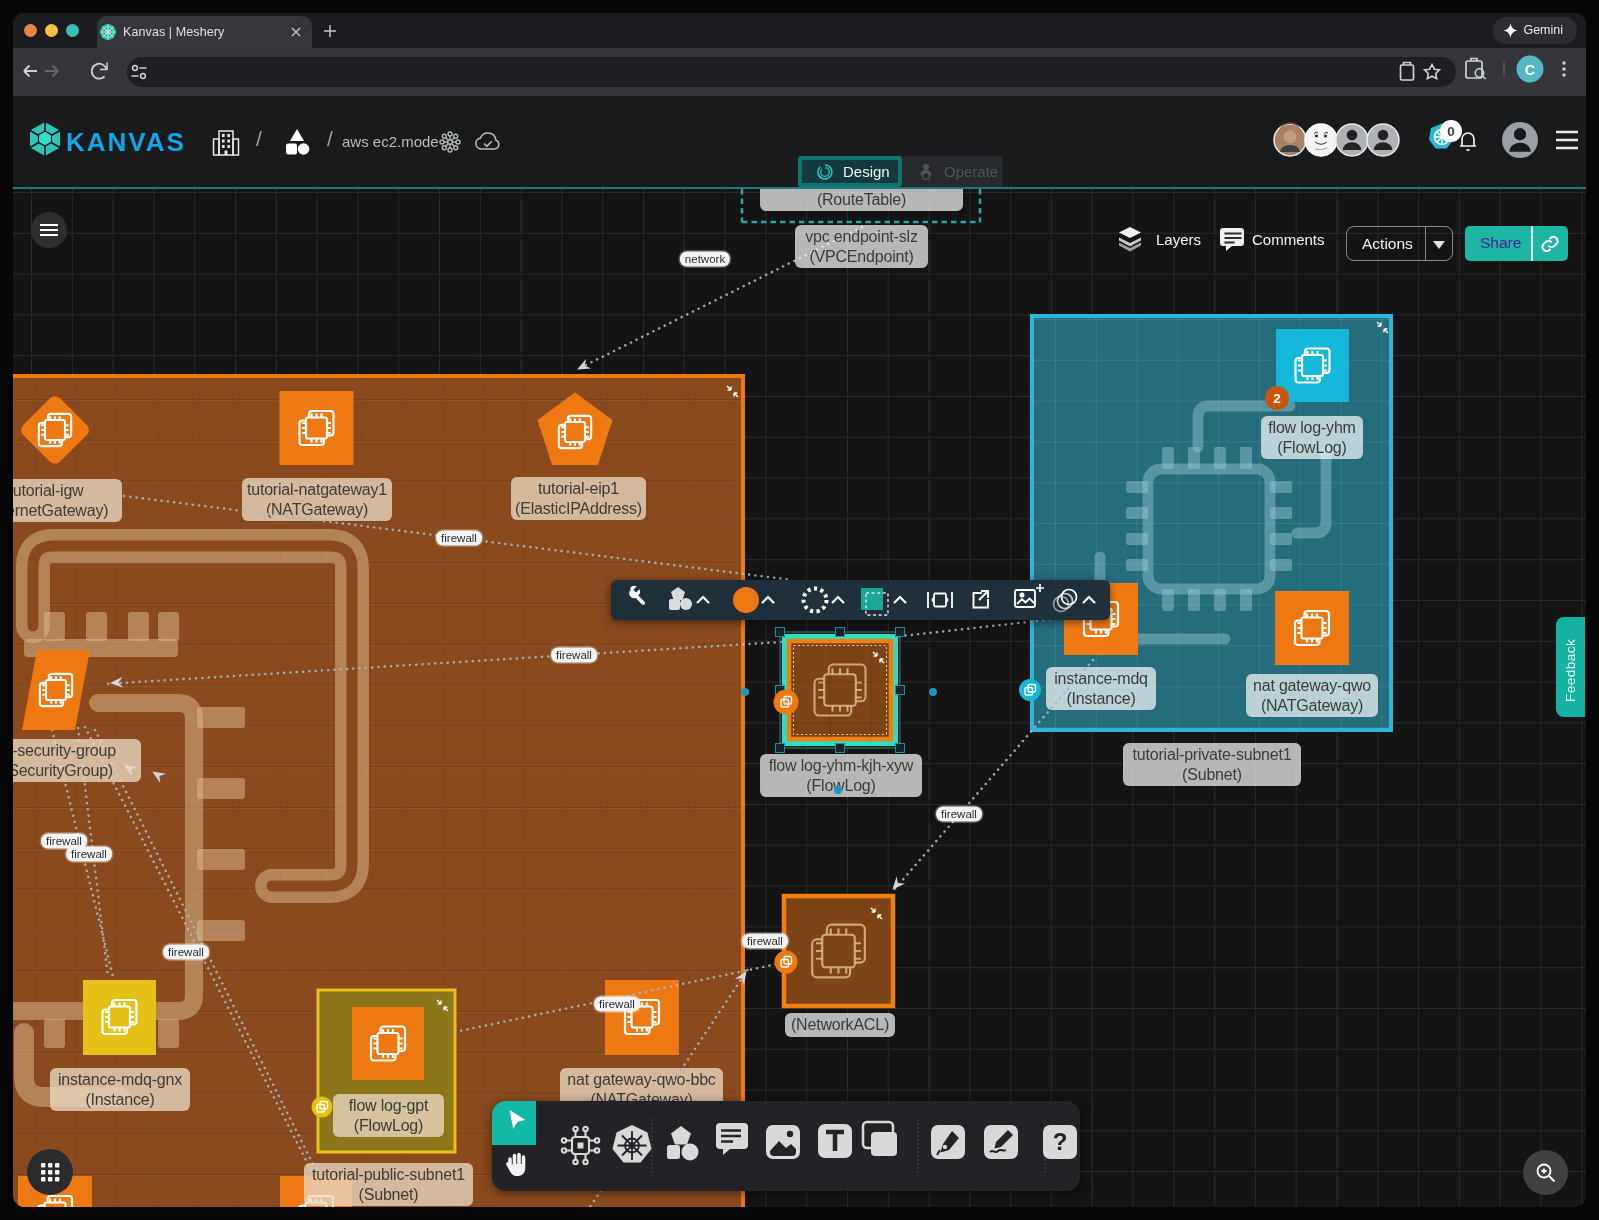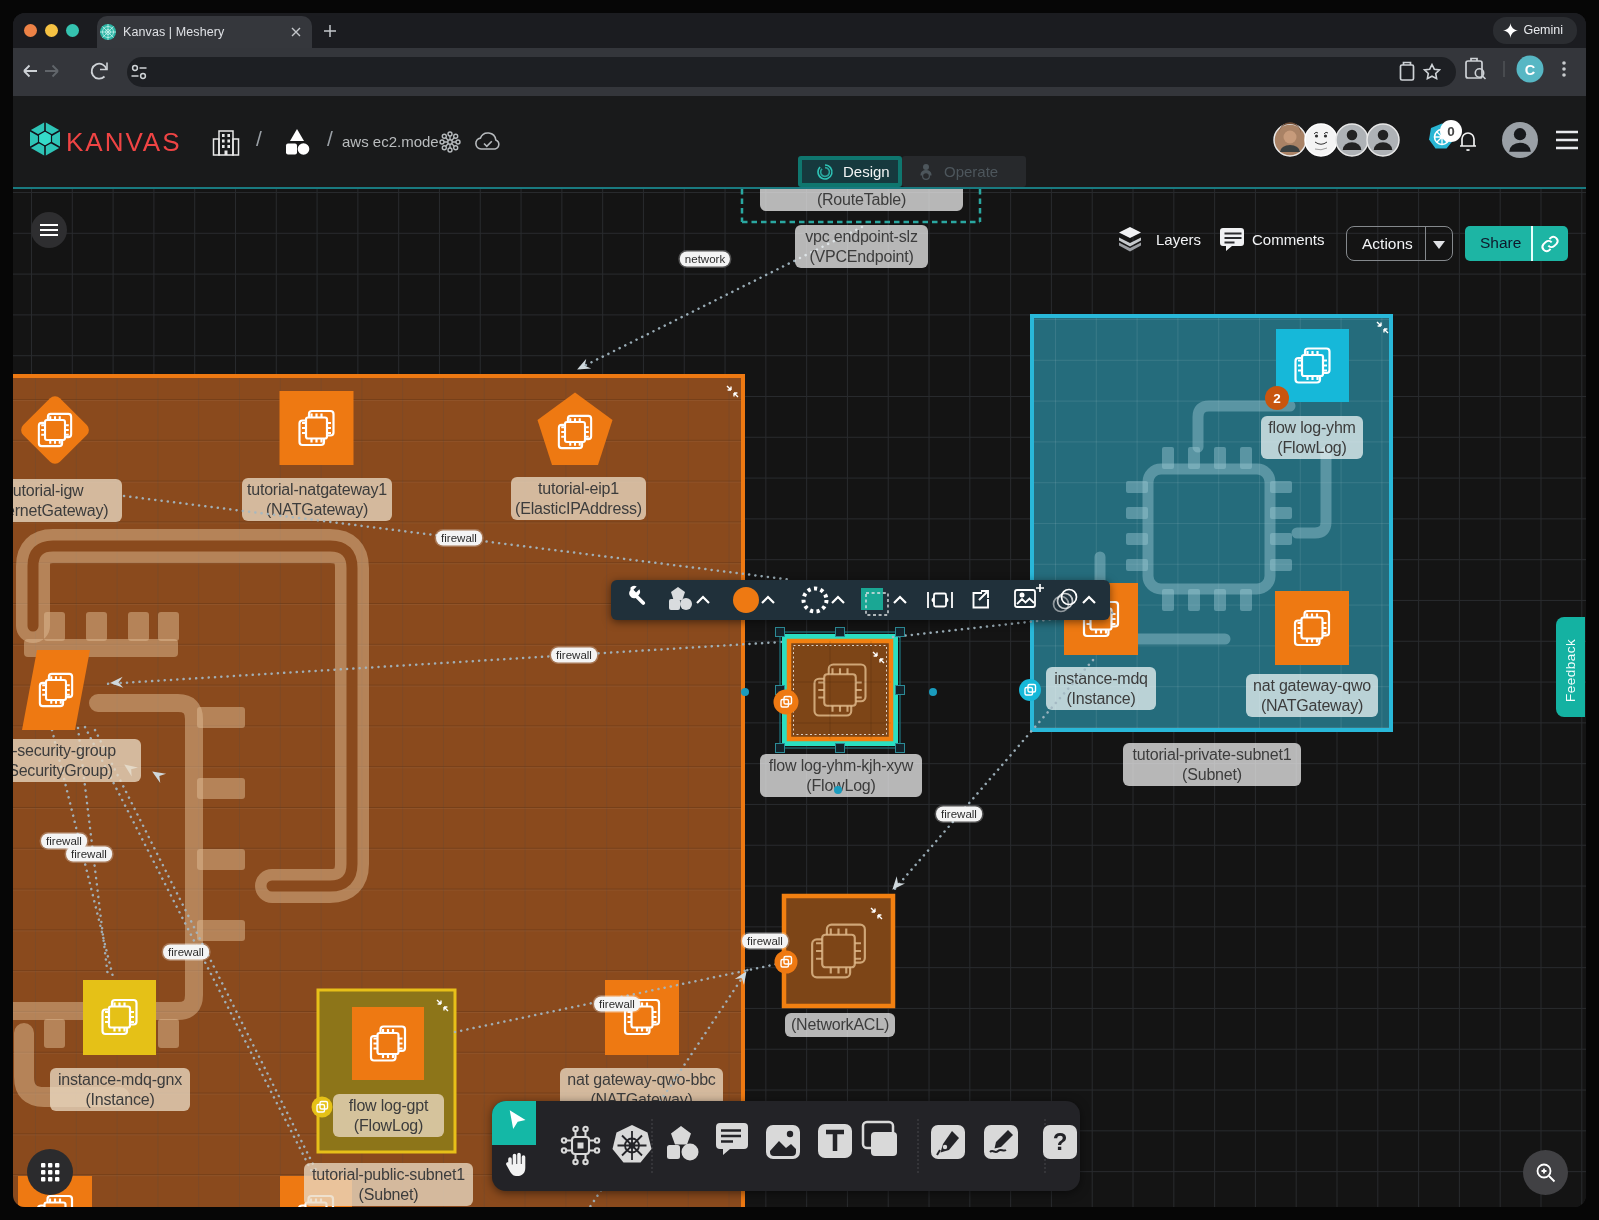--- a/index.html
+++ b/index.html
@@ -9,27 +9,27 @@
 .tl{position:absolute;top:11px;width:13px;height:13px;border-radius:50%}
 #tab{position:absolute;left:84px;top:3px;width:215px;height:32px;background:#35373c;
  border-radius:10px 10px 0 0}
 #tabtitle{position:absolute;left:26px;top:9px;font-size:12.5px;color:#dfe1e5;letter-spacing:.1px}
 #gemini{position:absolute;right:9px;top:4px;height:27px;border-radius:13px;background:#2b2d31;
  color:#e8eaed;font-size:12.5px;padding:6px 14px 0 30px}
 #tbar{position:absolute;left:0;top:35px;width:1573px;height:48px;background:#34363b}
 #pill{position:absolute;left:114px;top:9px;width:1329px;height:30px;border-radius:15px;background:#1d1f23}
 #url{position:absolute;left:34px;top:8px;font-size:14.2px;color:#d5d8db;letter-spacing:.1px;white-space:nowrap}
 #appbar{position:absolute;left:0;top:83px;width:1573px;height:91px;background:#191a1b}
-#kanvas{position:absolute;left:53px;top:114px;font-size:26px;font-weight:400;color:#ef4444;letter-spacing:2px}
+#kanvas{position:absolute;left:53px;top:114px;font-size:26px;font-weight:700;color:#0ea5e9;letter-spacing:2px}
 .crumb{position:absolute;top:120px;color:#b9bcbe;font-size:15px}
 .slash{position:absolute;top:114px;color:#9aa0a6;font-size:21px;font-weight:300}
 #toggle{position:absolute;left:785px;top:143px;height:31px;display:flex}
 .tgl{height:31px;padding:0 14px;display:flex;align-items:center;font-size:15px;border-radius:3px}
 #tg-design{background:#16393e;color:#f2f4f4;border:4px solid #0f766e;width:104px}
-#tg-operate{background:#27292c;color:#4d565c;width:124px}
+#tg-operate{background:#27292c;color:#4d565c;width:101px}
 #canvas{position:absolute;left:0;top:174px;width:1573px;height:1020px;background:#141414;overflow:hidden;
  border-top:2px solid #197a80;
  background-image:linear-gradient(#282a2d 1px,transparent 1px),linear-gradient(90deg,#282a2d 1px,transparent 1px);
  background-size:40.8px 40.8px;background-position:18px 3px}
 #obox{position:absolute;left:-6px;top:185px;width:738px;height:845px;background:#8a4a1d;
  border:4px solid #ee7912;
  background-image:linear-gradient(rgba(255,255,255,.05) 1px,transparent 1px),linear-gradient(90deg,rgba(255,255,255,.05) 1px,transparent 1px),linear-gradient(rgba(0,0,0,.14) 1px,transparent 1px),linear-gradient(90deg,rgba(0,0,0,.14) 1px,transparent 1px);
  background-size:40.8px 40.8px;background-position:24px 22px,24px 22px,24px 21px,24px 21px}
 #tbox{position:absolute;left:1017px;top:125px;width:363px;height:418px;background:#256c7c;
  border:4px solid #29b8d9;
@@ -641,21 +641,21 @@
         </g>
  <text x="144" y="26" font-size="15" fill="#f2f3f5">Comments</text>
 </svg>
 <div style="position:absolute;left:1333px;top:37px;width:107px;height:35px;border:1px solid #85898d;border-radius:8px;color:#f2f3f5;font-size:15.5px">
  <span style="position:absolute;left:15px;top:8px">Actions</span>
  <span style="position:absolute;left:78px;top:0;width:1px;height:33px;background:#85898d"></span>
  <svg width="12" height="8" style="left:86px;top:14px" viewBox="0 0 12 8">
           <path d="M0 0h12L6 8z" fill="#dfe1e4"></path>
         </svg>
 </div>
-<div style="position:absolute;left:1452px;top:37px;width:103px;height:35px;background:#1db5a4;border-radius:5px;color:#0f172a;font-size:15.5px">
+<div style="position:absolute;left:1452px;top:37px;width:103px;height:35px;background:#1db5a4;border-radius:5px;color:#4c1d95;font-size:15.5px">
  <span style="position:absolute;left:15px;top:8px">Share</span>
  <span style="position:absolute;left:66px;top:0;width:1.5px;height:35px;background:#e8fffc"></span>
  <svg width="20" height="20" style="left:75px;top:8px" viewBox="0 0 24 24">
   <g stroke="#fff" stroke-width="2.4" fill="none">
    <path d="M10 14a5 5 0 0 0 7 .5l3-3a5 5 0 0 0-7-7l-1.7 1.7"></path>
    <path d="M14 10a5 5 0 0 0-7-.5l-3 3a5 5 0 0 0 7 7l1.7-1.7"></path>
           </g>
         </svg>
 </div>
 </div>

